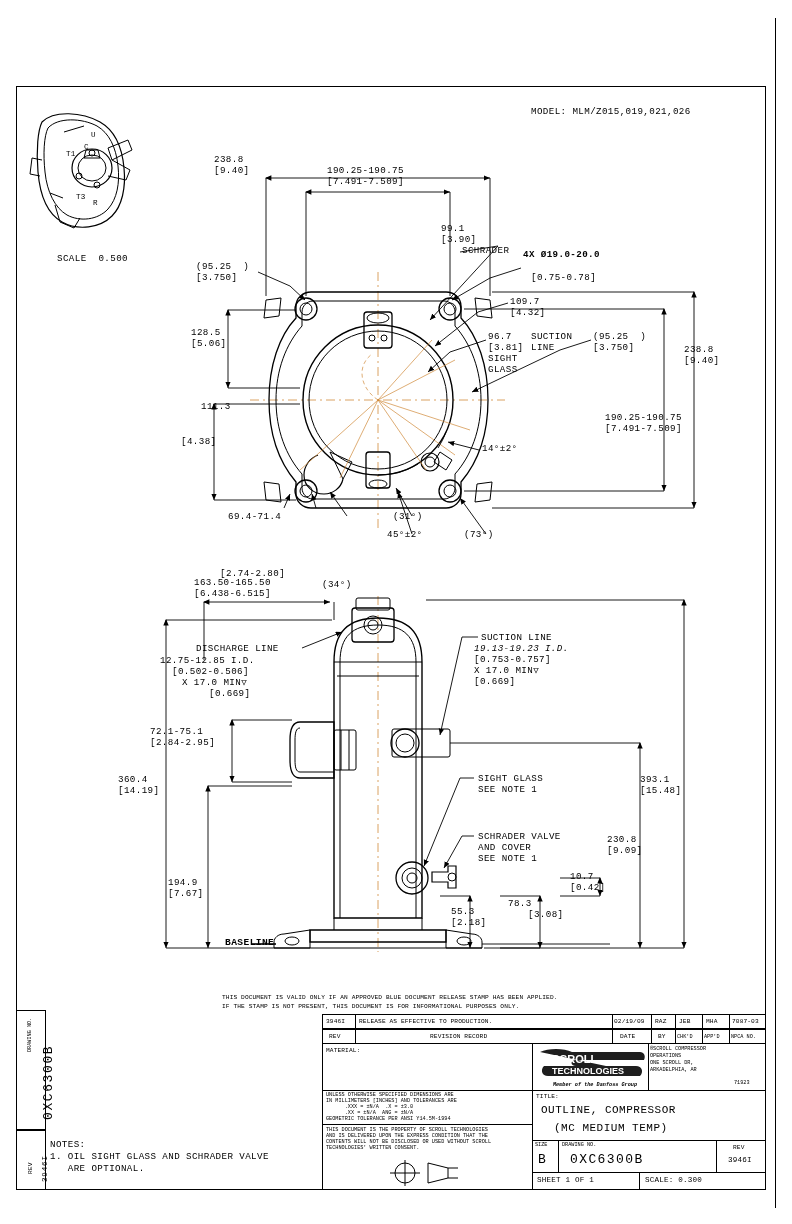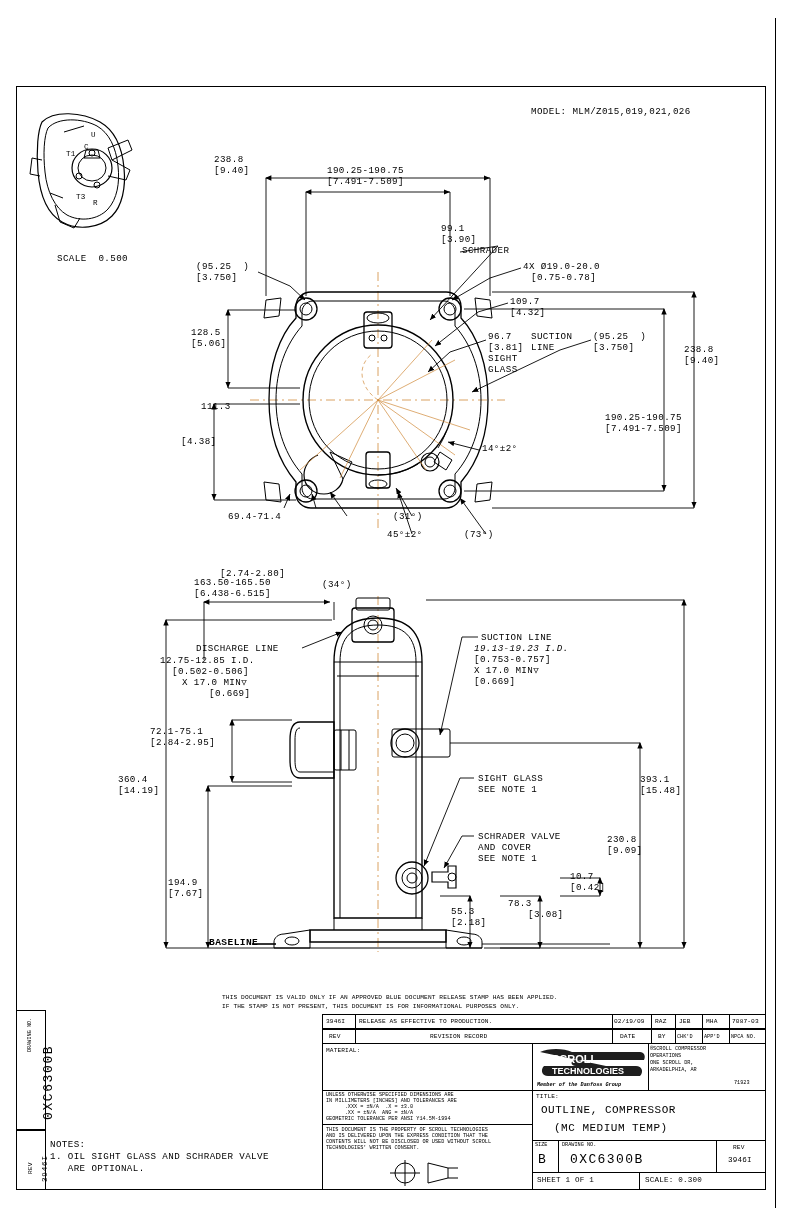--- a/index.html
+++ b/index.html
@@ -41,21 +41,21 @@
     line-height: 10.6px;
     letter-spacing: 0.4px;
     white-space: pre;
     color: #000;
   }
   .txt.sm { font-size: 7.6px; line-height: 9px; letter-spacing: .2px; }
   .txt.xs { font-size: 6.2px; line-height: 7.2px; letter-spacing: .1px; }
   .txt.xxs { font-size: 5.2px; line-height: 6.1px; letter-spacing: 0; }
   .txt.lg { font-size: 13px; line-height: 15px; letter-spacing: .6px; }
   .txt.md { font-size: 11px; line-height: 13px; letter-spacing: .5px; }
-  .txt.b { font-weight: bold; }
+  .txt.b { font-weight: bold; padding-left: 16px; }
   .ln {
     position: absolute;
     background: #000;
   }
   .lnh { height: 1px; }
   .lnv { width: 1px; }
   .rect-thin {
     position: absolute;
     border: 1px solid #000;
     box-sizing: border-box;
@@ -92,21 +92,21 @@
   <div class="txt" style="left:214px; top:155px;">238.8</div>
   <div class="txt" style="left:214px; top:166px;">[9.40]</div>
 
   <div class="txt" style="left:327px; top:166px;">190.25-190.75</div>
   <div class="txt" style="left:327px; top:177px;">[7.491-7.509]</div>
 
   <div class="txt" style="left:441px; top:224px;">99.1</div>
   <div class="txt" style="left:441px; top:235px;">[3.90]</div>
   <div class="txt" style="left:434px; top:246px;margin-left:28px;">SCHRADER</div>
 
-  <div class="txt" style="left:523px; top:262px;">4X Ø19.0-20.0</div>
+  <div class="txt" style="left:523px; top:250px;font-weight:bold;">4X Ø19.0-20.0</div>
   <div class="txt" style="left:531px; top:273px;">[0.75-0.78]</div>
 
   <div class="txt" style="left:196px; top:262px;">(95.25  )</div>
   <div class="txt" style="left:196px; top:273px;">[3.750]</div>
 
   <div class="txt" style="left:510px; top:297px;">109.7</div>
   <div class="txt" style="left:510px; top:308px;">[4.32]</div>
   <div class="txt" style="left:531px; top:332px;">SUCTION</div>
   <div class="txt" style="left:531px; top:343px;">LINE</div>
 

